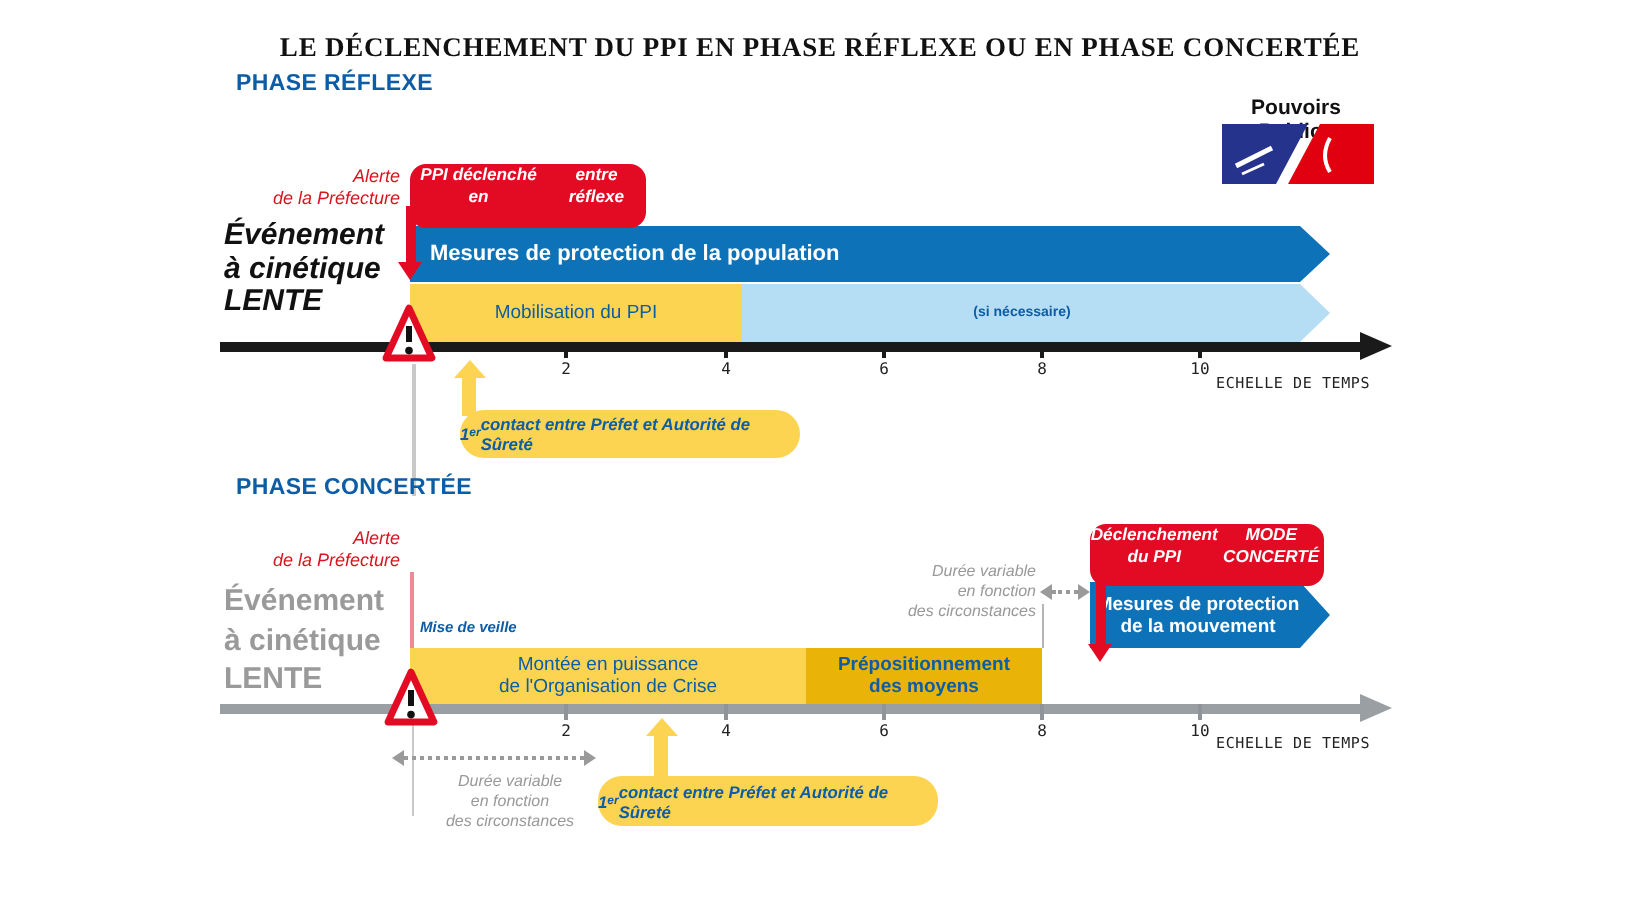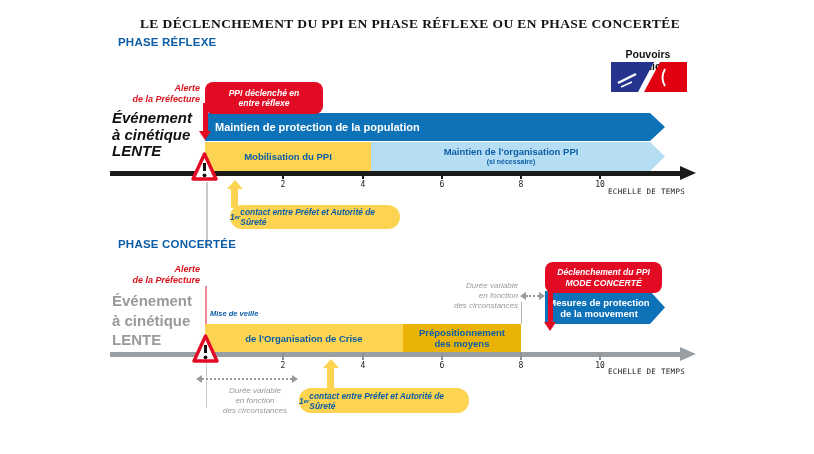--- a/index.html
+++ b/index.html
@@ -2,31 +2,31 @@
 <html><head>
 <meta charset="utf-8">
 <style>
   html,body{margin:0;padding:0;background:#fff;}
   #canvas{position:relative;width:814px;height:454px;background:#fff;overflow:hidden;
           font-family:"Liberation Sans",sans-serif;}
   .abs{position:absolute;}
   .title{font-family:"Liberation Serif",serif;font-weight:bold;font-size:13.5px;
          letter-spacing:.4px;color:#111;text-align:center;}
   .phase-head{color:#0d5da6;font-weight:bold;font-size:11.5px;letter-spacing:.2px;}
-  .alert{color:#d9141e;font-weight:bold;font-style:italic;font-size:9px;line-height:10.5px;text-align:right;}
+  .alert{color:#d9141e;font-weight:normal;font-style:italic;font-size:9px;line-height:10.5px;text-align:right;}
   .event{font-weight:bold;font-size:15px;line-height:16.5px;color:#111;font-style:italic;}
   .event.lente{color:#9a9a9a;font-style:normal;line-height:19.5px;}
   .redbox{background:#e30b24;border-radius:8px;color:#fff;font-weight:bold;font-style:italic;
-          font-size:8.6px;line-height:10.5px;text-align:center;display:flex;flex-direction:column;
+          font-size:8.6px;line-height:10.5px;text-align:center;display:flex;
           justify-content:center;z-index:3;}
   .bar{display:flex;flex-direction:column;justify-content:center;text-align:center;}
   .bar-arrow{clip-path:polygon(0 0,calc(100% - 15px) 0,100% 50%,calc(100% - 15px) 100%,0 100%);}
   .bluebar{background:#0d72b7;color:#fff;font-weight:bold;z-index:2;}
   .ltbluebar{background:#b5def4;color:#0d5da6;font-weight:bold;z-index:1;}
-  .yellowbar{background:#fdd451;color:#0d5da6;font-weight:bold;}
+  .yellowbar{background:#fdd451;color:#0d5da6;font-weight:normal;}
   .greenbar{background:#eab308;color:#0d5da6;font-weight:bold;}
   .bar-sub{font-size:7px;font-weight:bold;}
   .tl{height:5px;z-index:0;}
   .tl-black{background:#1a1a1a;}
   .tl-gray{background:#9a9fa3;}
   .tick{width:2px;height:8px;}
   .tick-lbl{font-family:"DejaVu Sans Mono",monospace;font-size:8px;color:#222;width:20px;text-align:center;}
   .axis-lbl{font-family:"DejaVu Sans Mono",monospace;font-size:7.5px;color:#222;letter-spacing:.3px;}
   .bubble{background:#fdd451;border-radius:12px;color:#0d5da6;font-weight:bold;font-style:italic;
           font-size:8.4px;display:flex;align-items:center;justify-content:center;z-index:2;}
@@ -80,29 +80,28 @@
 
   <div class="abs stem-red" style="left:203px;top:103px;height:29px;"></div>
   <div class="abs head-red" style="left:199px;top:131px;"></div>
 
   <div class="abs redbox" style="left:205px;top:82px;width:118px;height:32px;">
     <div>PPI déclenché en</div>
     <div>entre réflexe</div>
   </div>
 
   <div class="abs bar bar-arrow bluebar" style="left:205px;top:113px;width:460px;height:28px;align-items:flex-start;padding-left:0;font-size:11px;">
-    <div style="padding-left:10px;">Maintien de protection de la population</div>
+    <div style="padding-left:10px;">Mesures de protection de la population</div>
   </div>
 
   <div class="abs bar yellowbar" style="left:205px;top:142px;width:166px;height:29px;font-size:9.5px;line-height:11px;">
     <div>Mobilisation du PPI</div>
   </div>
 
   <div class="abs bar bar-arrow ltbluebar" style="left:371px;top:142px;width:294px;height:29px;font-size:9.5px;line-height:10px;padding-right:14px;box-sizing:border-box;">
-    <div>Maintien de l'organisation PPI</div>
     <div class="bar-sub">(si nécessaire)</div>
   </div>
 
   <div class="abs tl tl-black" style="left:110px;top:171px;width:572px;"></div>
   <div class="abs tl-head" style="left:680px;top:166px;border-left:16px solid #1a1a1a;"></div>
   <div class="abs tick" style="left:282px;top:171px;background:#1a1a1a;"></div>
   <div class="abs tick" style="left:362px;top:171px;background:#1a1a1a;"></div>
   <div class="abs tick" style="left:441px;top:171px;background:#1a1a1a;"></div>
   <div class="abs tick" style="left:520px;top:171px;background:#1a1a1a;"></div>
   <div class="abs tick" style="left:599px;top:171px;background:#1a1a1a;"></div>
@@ -142,20 +141,21 @@
 
   <div class="abs event lente" style="left:112px;top:291px;">
     <div>Événement</div>
     <div>à cinétique</div>
     <div>LENTE</div>
   </div>
 
   <div class="abs" style="left:210px;top:309px;color:#0d5da6;font-weight:bold;font-style:italic;font-size:7.5px;">Mise de veille</div>
 
   <div class="abs bar yellowbar" style="left:205px;top:324px;width:198px;height:28px;font-size:9.5px;line-height:11px;">
+    <div>Montée en puissance</div>
     <div>de l'Organisation de Crise</div>
   </div>
 
   <div class="abs bar greenbar" style="left:403px;top:324px;width:118px;height:28px;font-size:9.5px;line-height:11px;">
     <div>Prépositionnement</div>
     <div>des moyens</div>
   </div>
 
 
   <div class="abs bar bar-arrow bluebar" style="left:545px;top:291px;width:120px;height:33px;font-size:9.5px;line-height:11px;padding-right:12px;box-sizing:border-box;">

